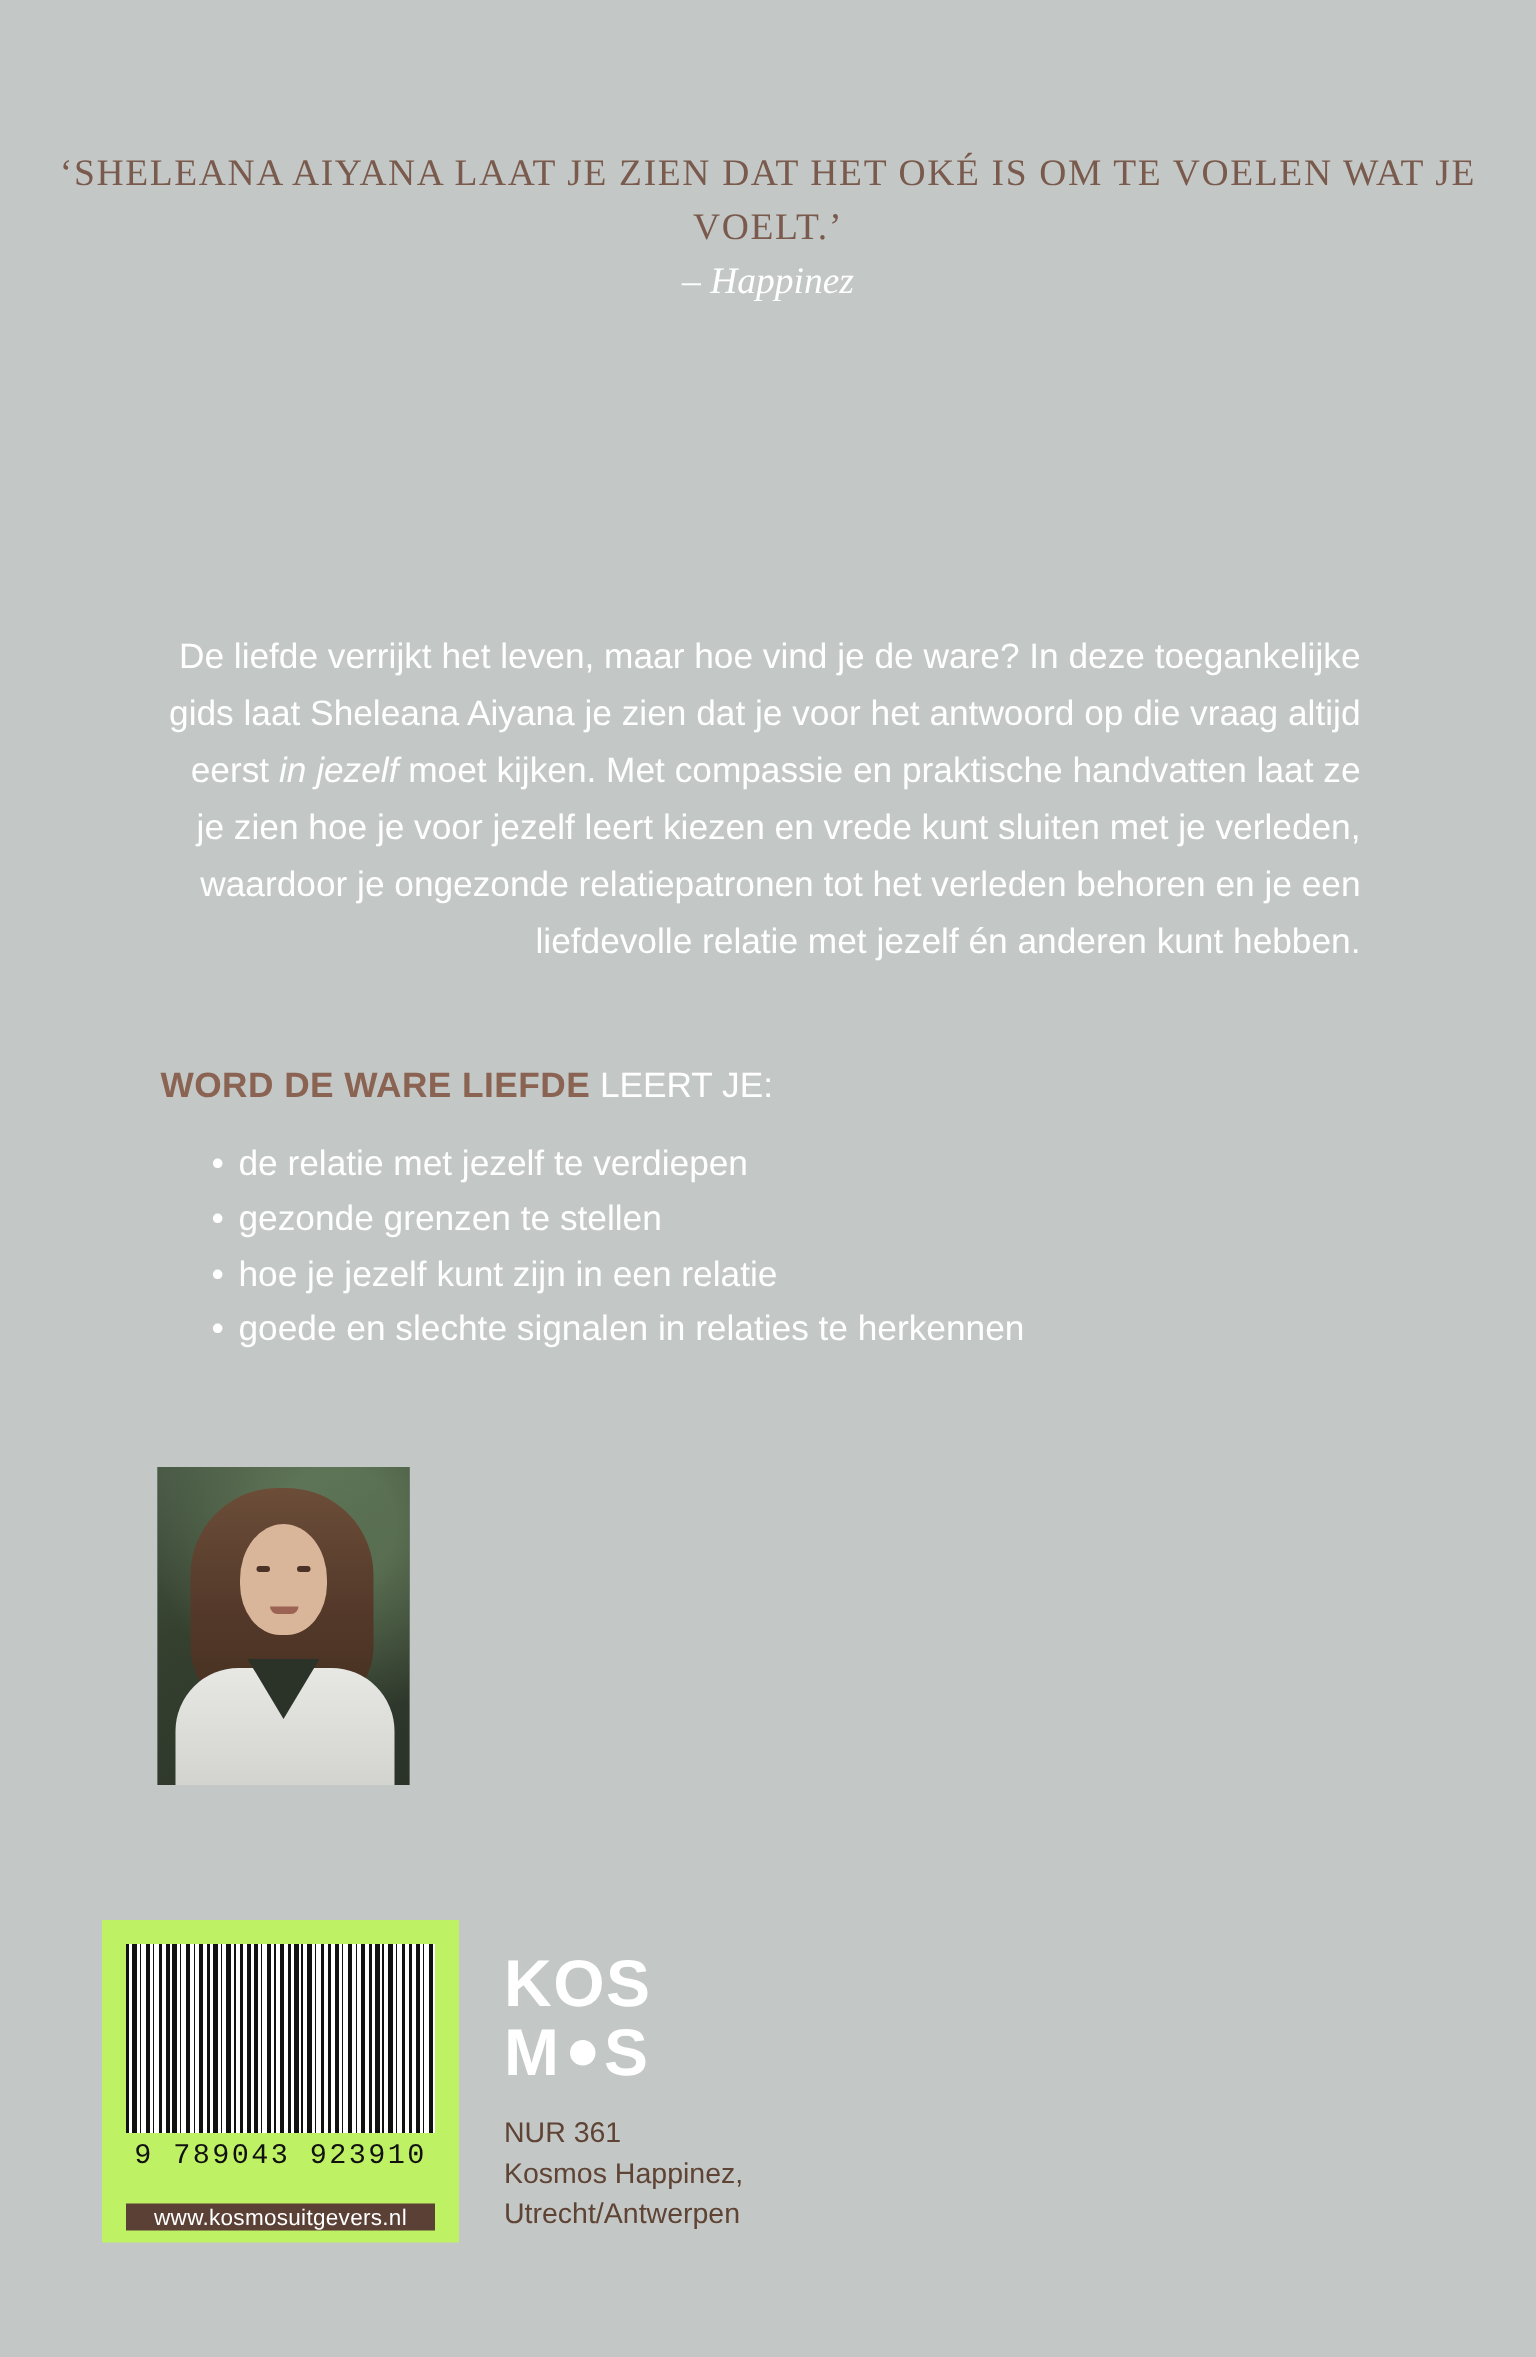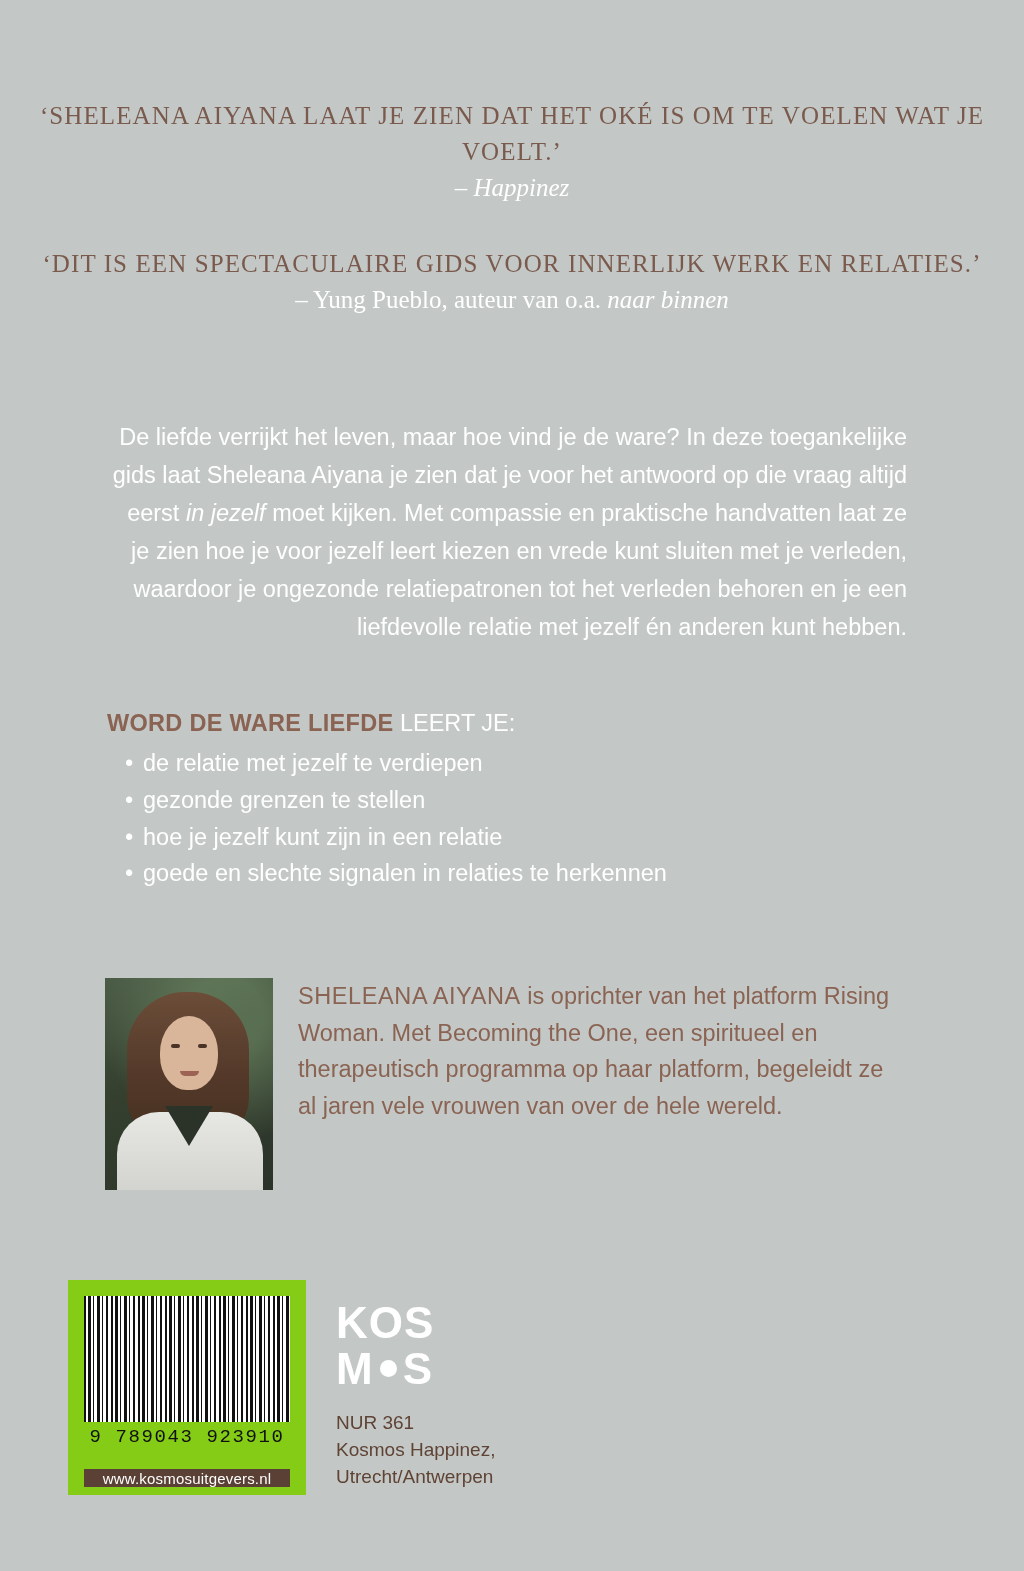--- a/index.html
+++ b/index.html
@@ -85,21 +85,21 @@
     color: #ffffff;
     margin: 0 0 4px 0;
   }
   .learn-title .hl {
     color: #8a6352;
     font-weight: bold;
     letter-spacing: 0.3px;
   }
   .learn ul {
     list-style: none;
-    margin: 0;
+    margin: 16px;
     padding: 0 0 0 36px;
   }
   .learn li {
     position: relative;
     color: #ffffff;
     line-height: 1.56;
   }
   .learn li:before {
     content: "•";
     position: absolute;
@@ -196,21 +196,21 @@
     letter-spacing: 0.6px;
   }
 
   
   .barcode-box {
     position: absolute;
     left: 68px;
     top: 1280px;
     width: 238px;
     height: 215px;
-    background: #84cc16;
+    background: #bef264;
     padding: 0;
   }
   .barcode-bars {
     position: absolute;
     left: 16px;
     top: 16px;
     width: 206px;
     height: 126px;
     background:
       repeating-linear-gradient(90deg,
@@ -281,24 +281,20 @@
 </style>
 </head>
 <body>
 
 <div class="page">
 
   <div class="blurbs">
     <div class="blurb blurb-1">
       <p class="blurb-quote">‘SHELEANA AIYANA LAAT JE ZIEN DAT HET OKÉ IS OM TE VOELEN WAT JE VOELT.’</p>
       <p class="blurb-source"><span>– </span><span class="it">Happinez</span></p>
-    </div>
-    <div class="blurb blurb-2">
-      <p class="blurb-quote">‘DIT IS EEN SPECTACULAIRE GIDS VOOR INNERLIJK WERK EN RELATIES.’</p>
-      <p class="blurb-source"><span>– Yung Pueblo, auteur van o.a. </span><span class="it">naar binnen</span></p>
     </div>
   </div>
 
   <div class="body-copy">
     <p><span>De liefde verrijkt het leven, maar hoe vind je de ware? In deze toegankelijke gids laat Sheleana Aiyana je zien dat je voor het antwoord op die vraag altijd eerst </span><span class="it">in jezelf</span><span> moet kijken. Met compassie en praktische handvatten laat ze je zien hoe je voor jezelf leert kiezen en vrede kunt sluiten met je verleden, waardoor je ongezonde relatiepatronen tot het verleden behoren en je een liefdevolle relatie met jezelf én anderen kunt hebben.</span></p>
   </div>
 
   <div class="learn">
     <p class="learn-title"><span class="hl">WORD DE WARE LIEFDE</span><span> LEERT JE:</span></p>
     <ul>
@@ -313,21 +309,20 @@
     <div class="author-photo">
       <div class="bg"></div>
       <div class="hair"></div>
       <div class="shirt"></div>
       <div class="face"></div>
       <div class="eye-l"></div>
       <div class="eye-r"></div>
       <div class="mouth"></div>
       <div class="collar"></div>
     </div>
-    <div class="author-text"><span class="name">SHELEANA AIYANA</span><span> is oprichter van het platform Rising Woman. Met Becoming the One, een spiritueel en therapeutisch programma op haar platform, begeleidt ze al jaren vele vrouwen van over de hele wereld.</span></div>
   </div>
 
   <div class="barcode-box">
     <div class="barcode-bars"></div>
     <div class="barcode-digits">9 789043 923910</div>
     <div class="barcode-url">www.kosmosuitgevers.nl</div>
   </div>
 
   <div class="logo">
     <div class="row">

